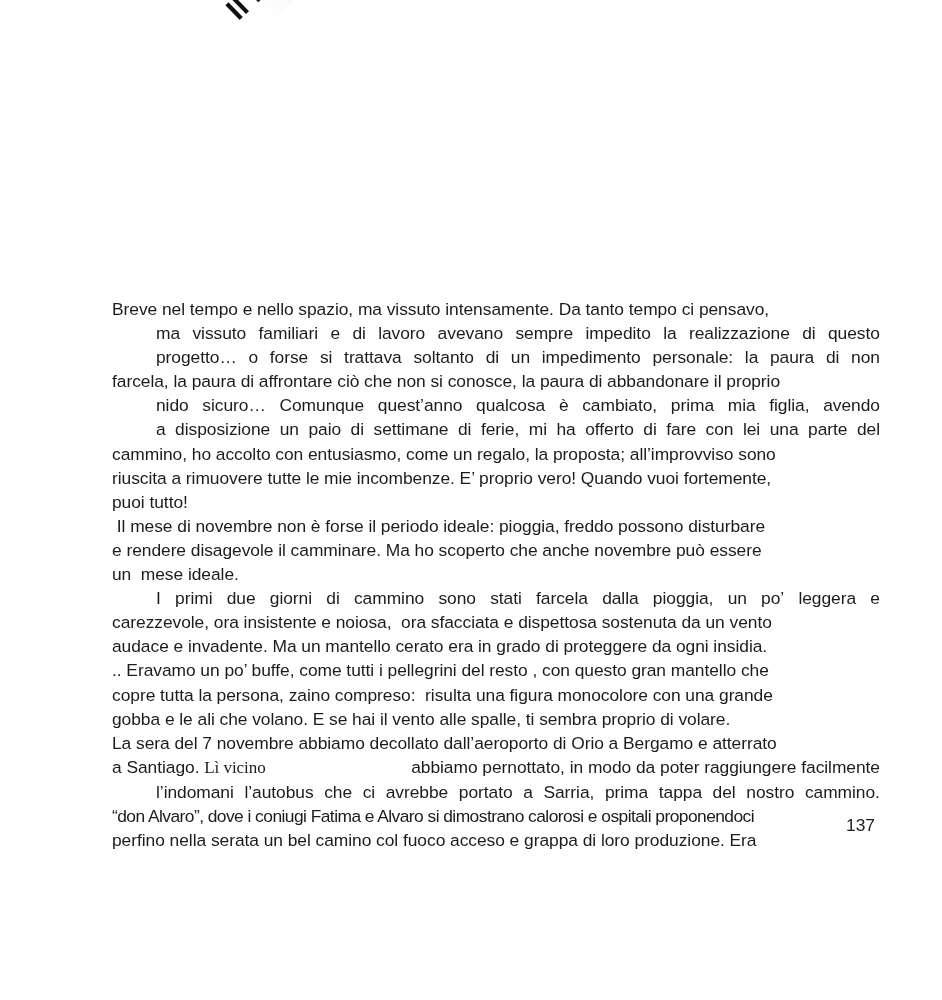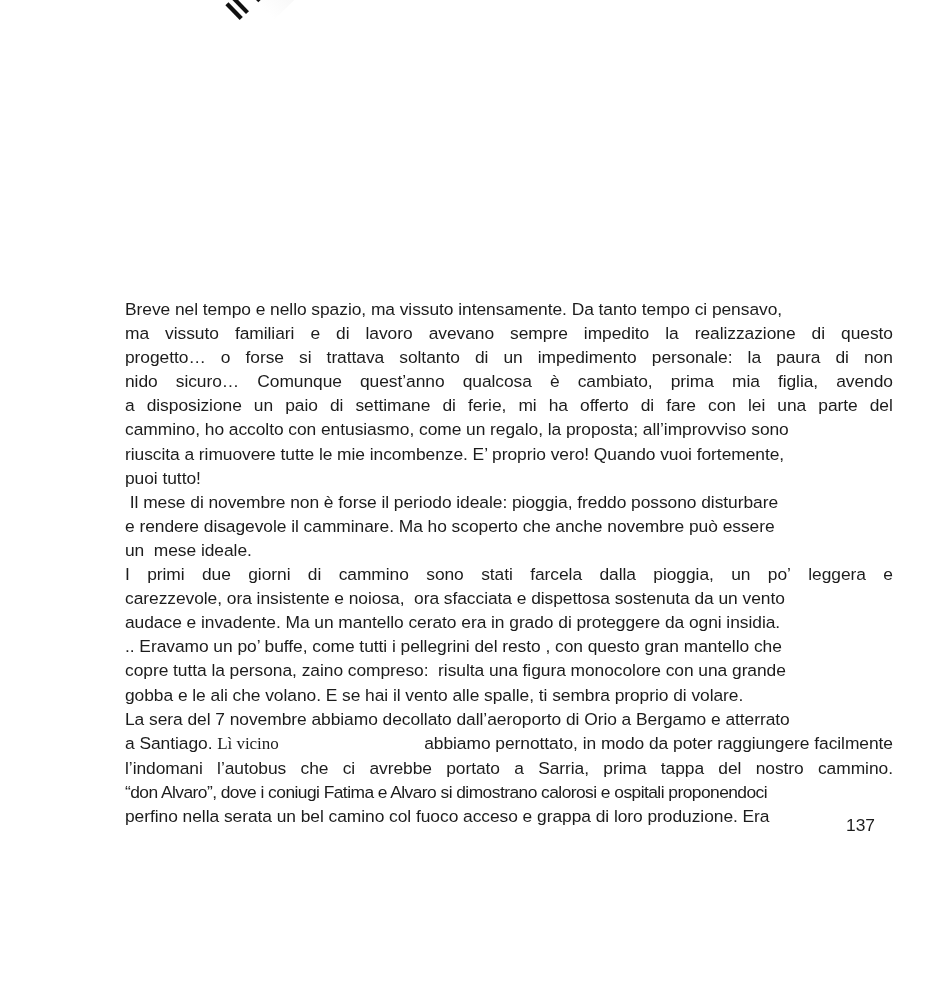--- a/index.html
+++ b/index.html
@@ -86,39 +86,40 @@
     letter-spacing: 0.2px;
     color: #111111;
     line-height: 1.12;
     margin-top: 2px;
     white-space: nowrap;
   }
 
   
   #text-column {
     position: absolute;
-    left: 125px;
+    left: 112px;
     top: 297px;
     width: 768px;
   }
   .para {
     margin: 0;
   }
   .tline {
     font-size: 17.4px;
     line-height: 24.1px;
     color: #1c1c1c;
     white-space: pre;
     letter-spacing: -0.05px;
   }
   
   .tline.just {
     display: flex;
     justify-content: space-between;
     white-space: normal;
+    margin-left: 44px;
   }
   .tline.just > span { white-space: pre; }
   .serif-run {
     font-family: "Liberation Serif", serif;
     font-size: 17px;
   }
   .tight { letter-spacing: -0.55px; }
 
   
   #folio {
@@ -168,20 +169,21 @@
         <span>soltanto</span>
         <span>di</span>
         <span>un</span>
         <span>impedimento</span>
         <span>personale:</span>
         <span>la</span>
         <span>paura</span>
         <span>di</span>
         <span>non</span>
       </div>
+      <div class="tline">farcela, la paura di affrontare ciò che non si conosce, la paura di abbandonare il proprio</div>
       <div class="tline just">
         <span>nido</span>
         <span>sicuro…</span>
         <span>Comunque</span>
         <span>quest’anno</span>
         <span>qualcosa</span>
         <span>è</span>
         <span>cambiato,</span>
         <span>prima</span>
         <span>mia</span>

